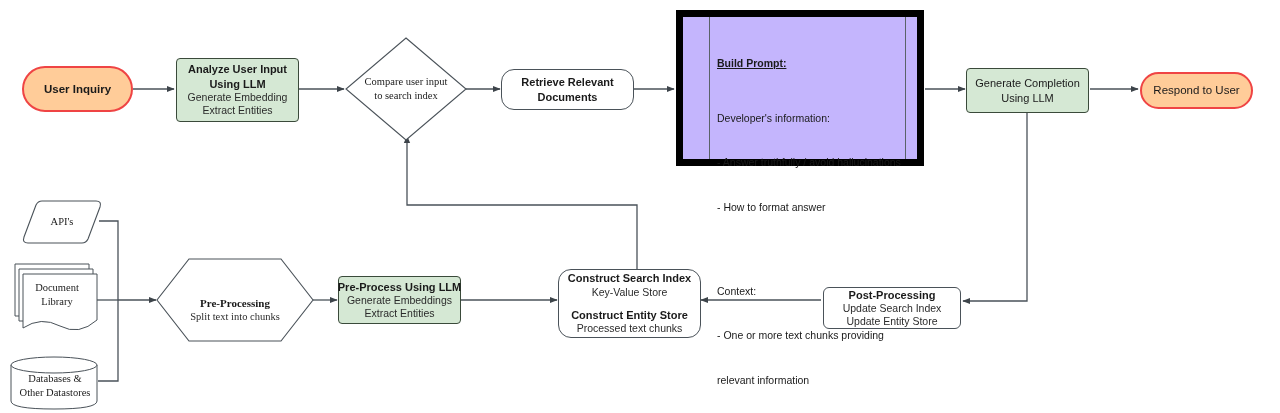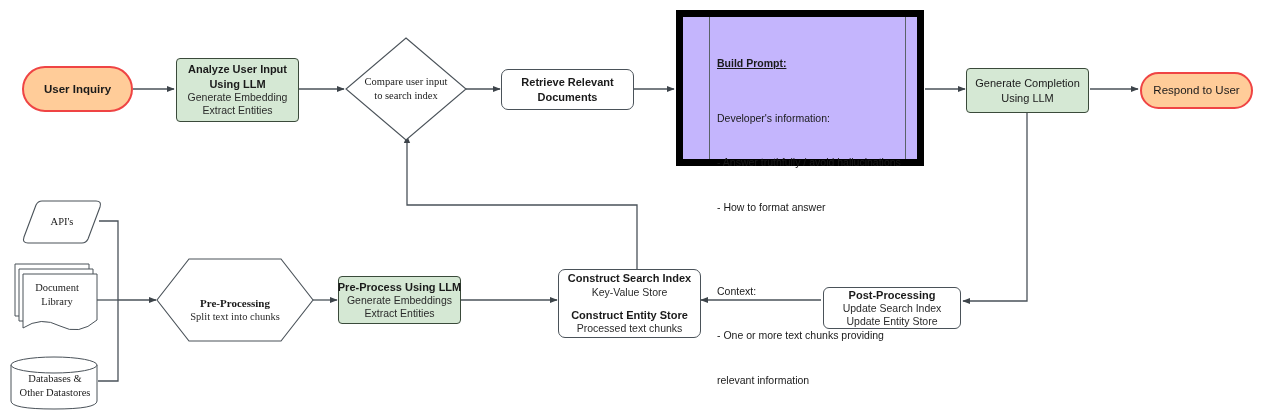--- a/index.html
+++ b/index.html
@@ -54,21 +54,21 @@
   
   .proc-green {
     background: #d5e8d4;
     border: 1.6px solid #3a4a3a;
     border-radius: 4px;
   }
   
   .proc-plain {
     background: #ffffff;
     border: 1px solid #4a5259;
-    border-radius: 7px;
+    border-radius: 13px;
   }
   .proc-round {
     background: #ffffff;
     border: 1px solid #4a5259;
     border-radius: 6px;
   }
   .shape-svg { position: absolute; overflow: visible; }
   .shape-text {
     position: absolute;
     display: flex;

